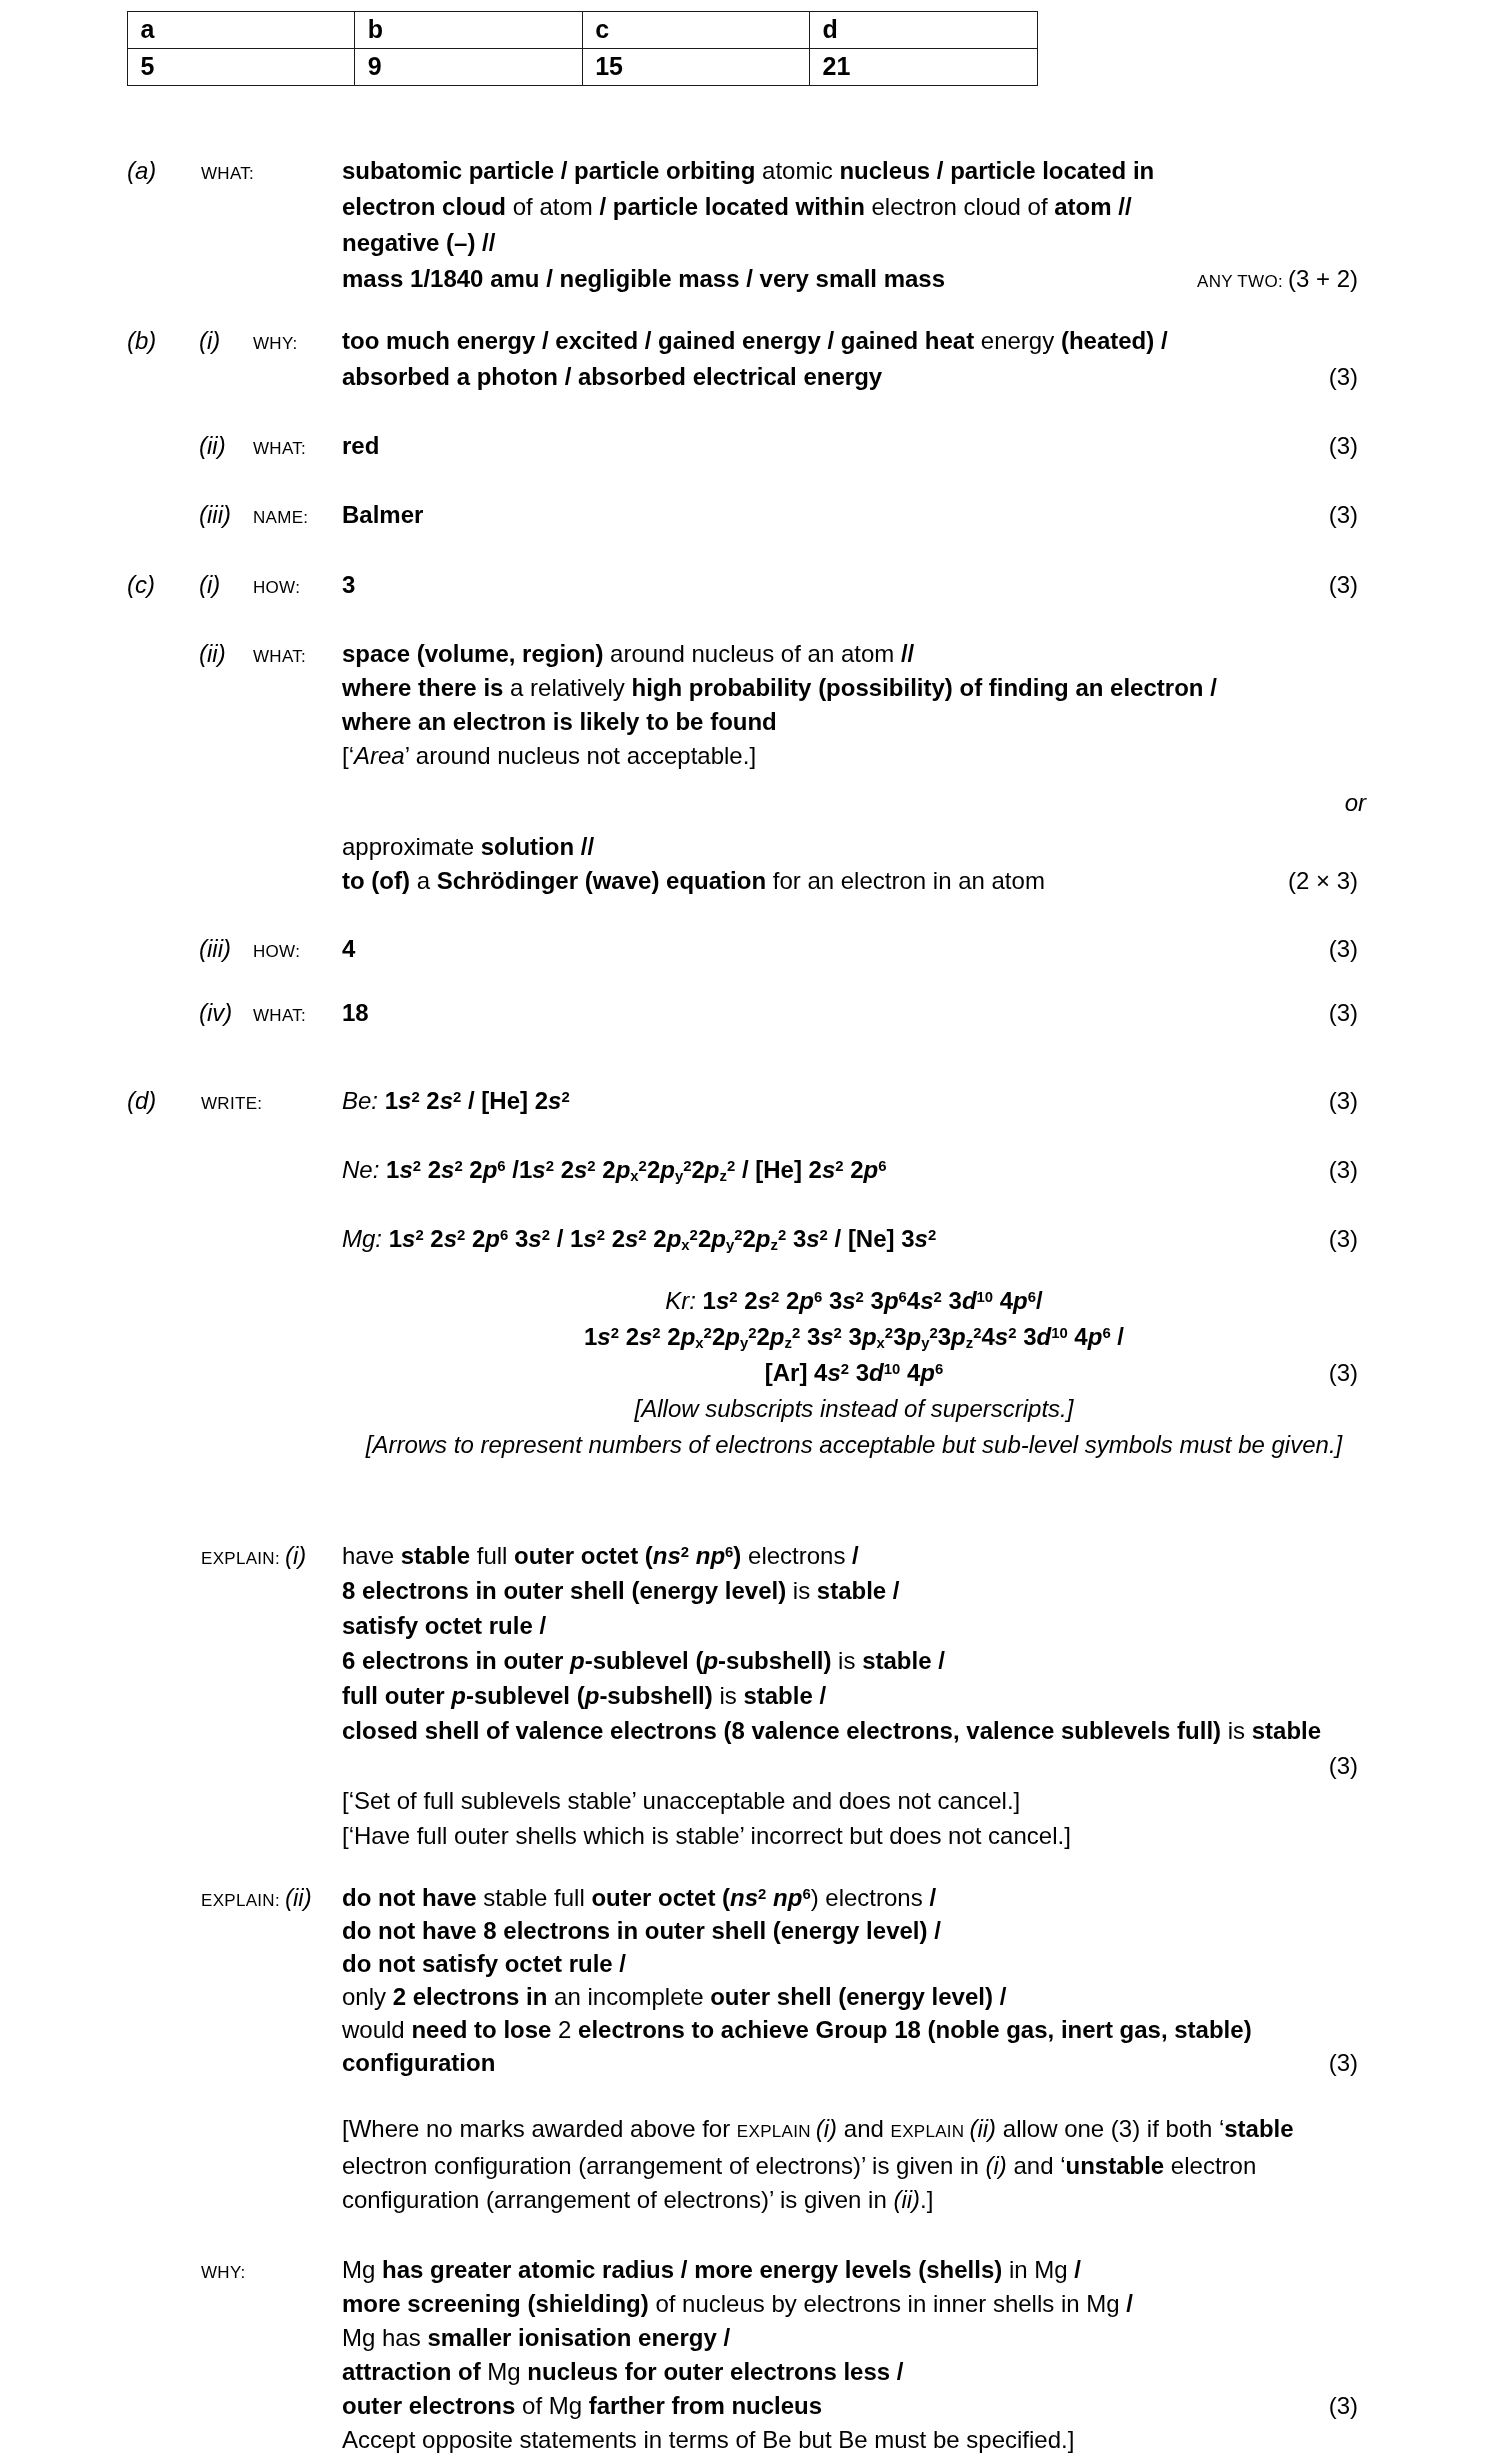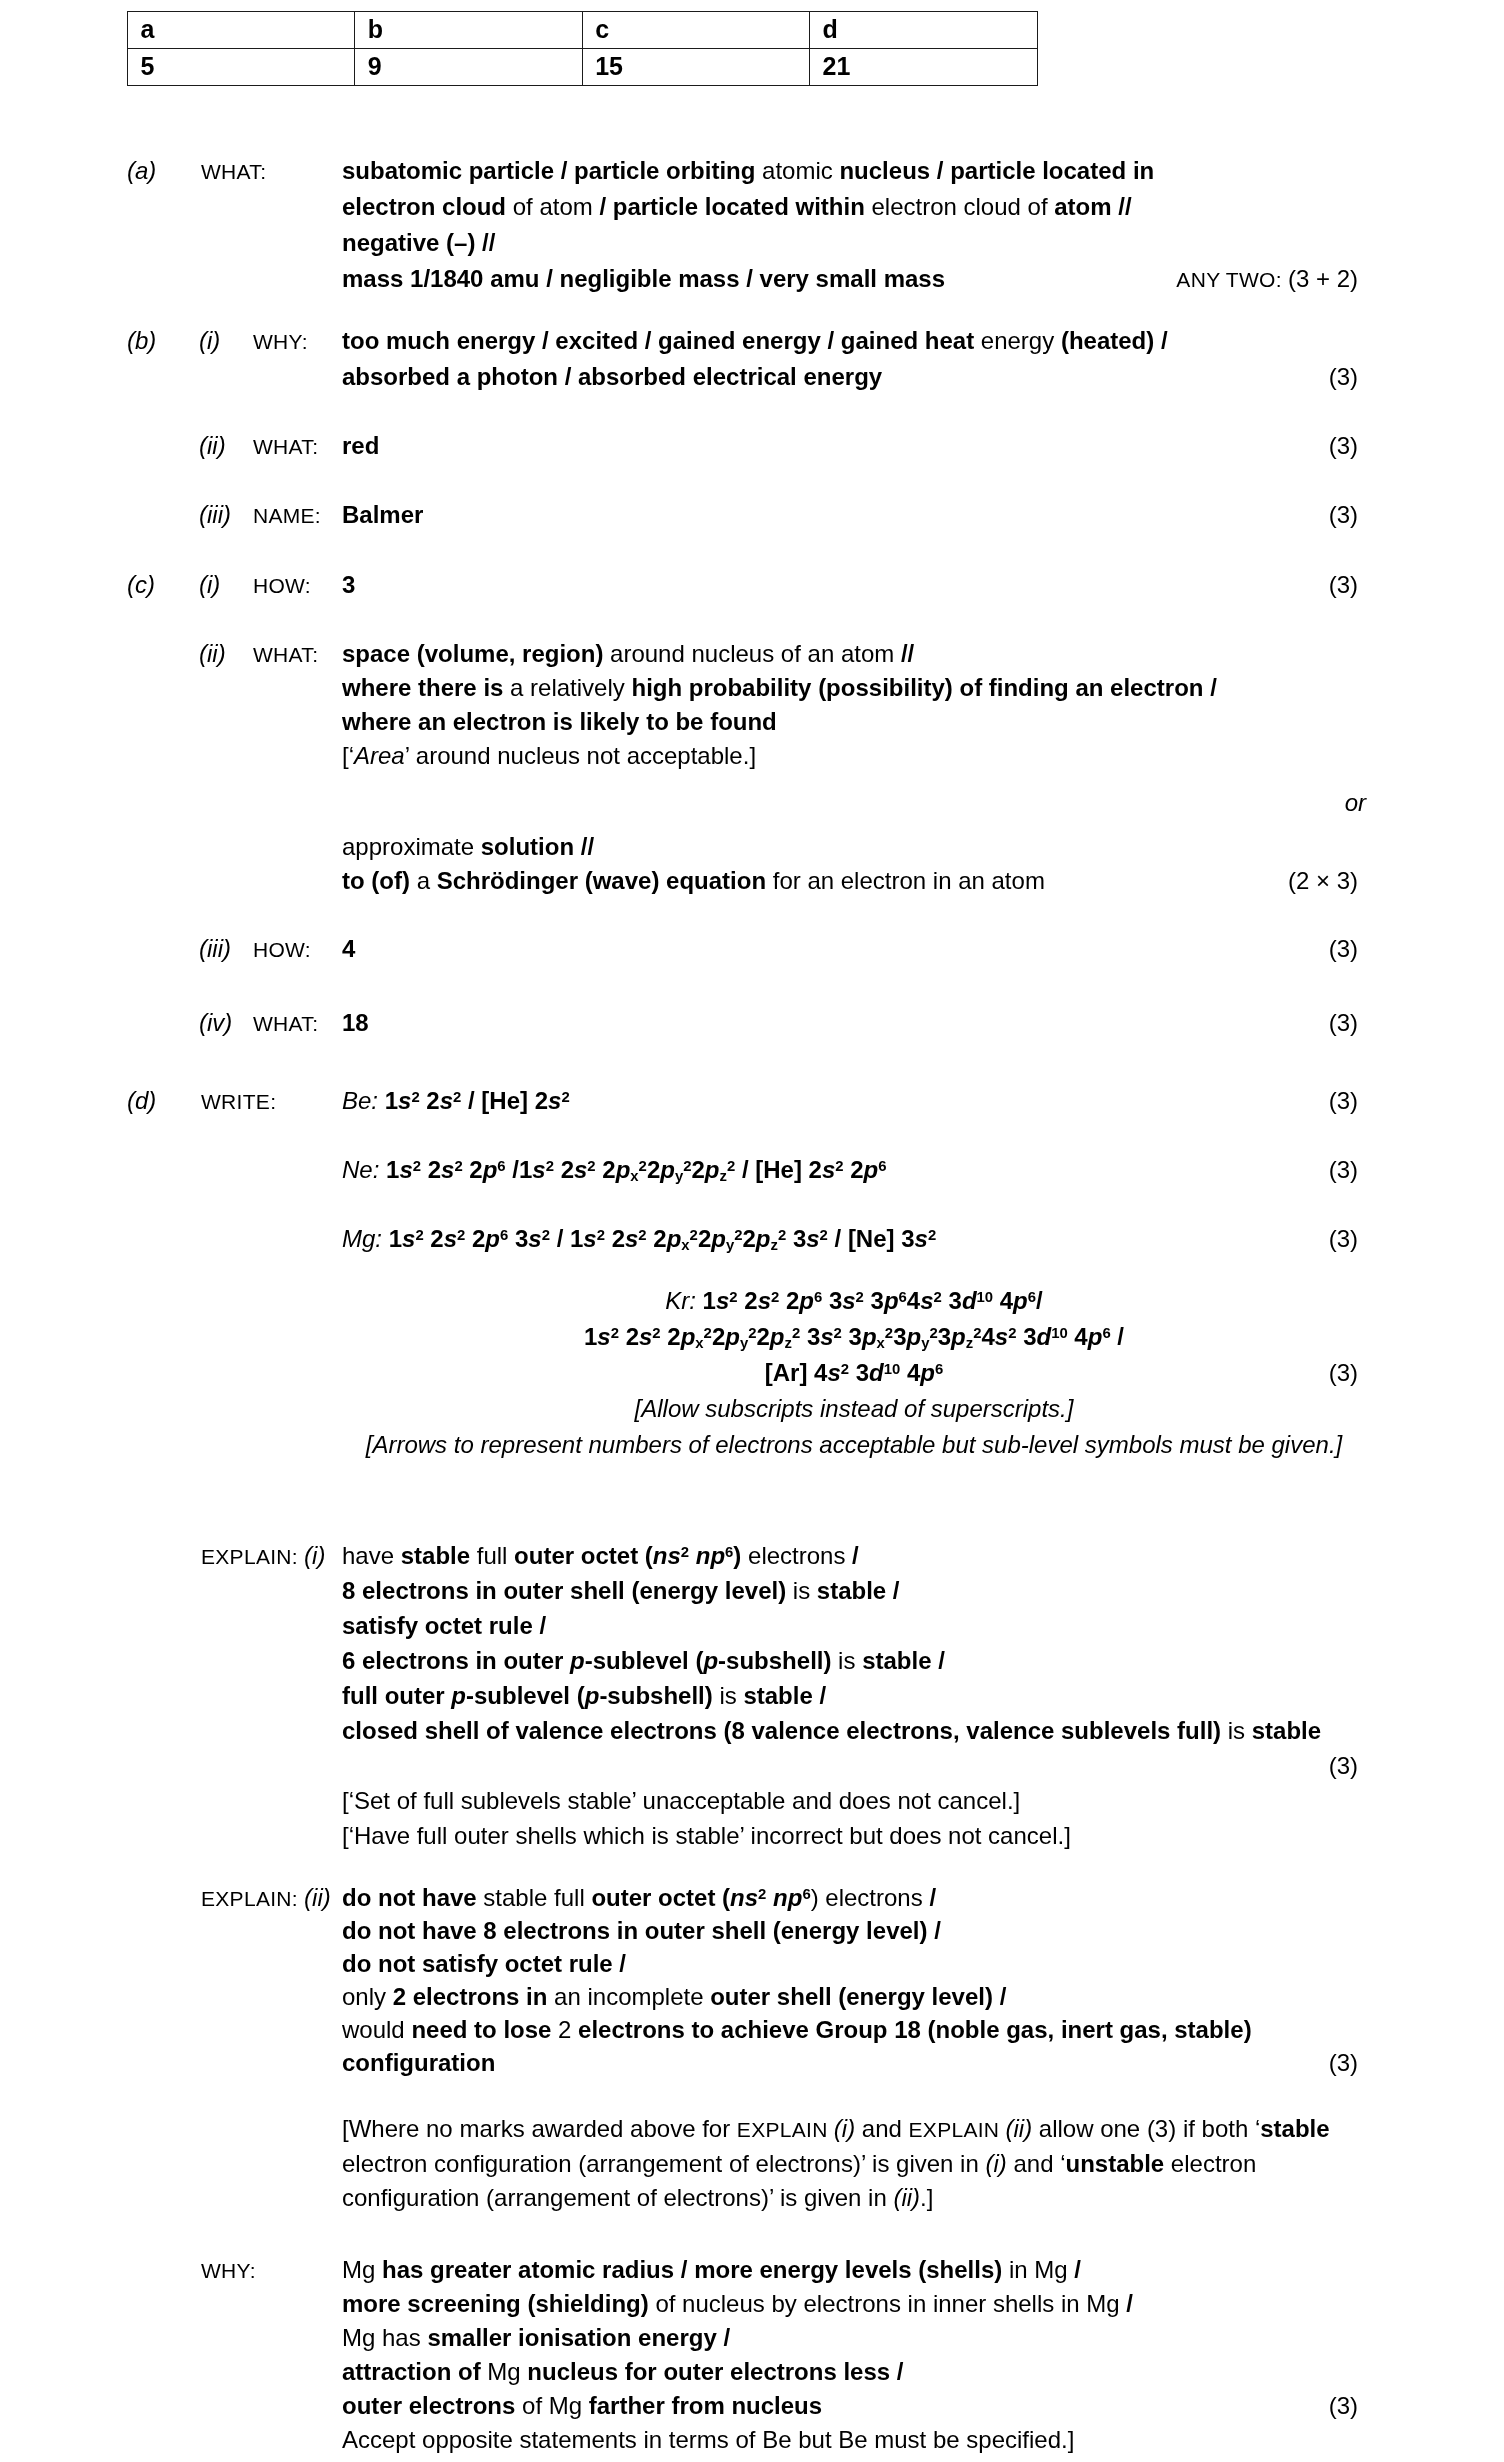--- a/index.html
+++ b/index.html
@@ -17,21 +17,21 @@
   .row{position:absolute;left:127px;width:1239px;}
   .col-label{position:absolute;left:0;font-style:italic;}
   .col-sub{position:absolute;left:72px;font-style:italic;}
   .col-key{position:absolute;left:126px;white-space:nowrap;}
   .row.widekey .col-key{left:74px;}
   .col-content{margin-left:215px;position:relative;}
   .line{position:relative;white-space:nowrap;}
   .mark{position:absolute;right:8px;top:0;font-weight:normal;font-style:normal;}
   .b{font-weight:bold;}
   .i{font-style:italic;}
-  .sc{font-size:21px;letter-spacing:0.3px;}
+  .sc{font-size:17px;letter-spacing:0.3px;}
   .sup{font-size:62%;position:relative;top:-0.5em;line-height:0;}
   .sb{font-size:62%;position:relative;top:0.2em;line-height:0;}
 </style>
 </head>
 <body>
 
 <div class="page">
   <table class="marks">
     <tbody>
       <tr>
@@ -118,21 +118,21 @@
         </div>
   </div>
       <div class="row" style="top: 931px; line-height: 36px;">
 
     <span class="col-sub">(iii)</span>
     <span class="col-key"><span class="sc">HOW:</span></span>
     <div class="col-content">
           <div class="line"><span class="b">4</span><span class="mark"><span>(3)</span></span></div>
         </div>
   </div>
-      <div class="row" style="top: 995px; line-height: 36px; margin-top: 10px;">
+      <div class="row" style="top: 995px; line-height: 36px;">
 
     <span class="col-sub">(iv)</span>
     <span class="col-key"><span class="sc">WHAT:</span></span>
     <div class="col-content">
           <div class="line"><span class="b">18</span><span class="mark"><span>(3)</span></span></div>
         </div>
   </div>
       <div class="row widekey" style="top: 1083px; line-height: 36px;">
     <span class="col-label">(d)</span>
 

